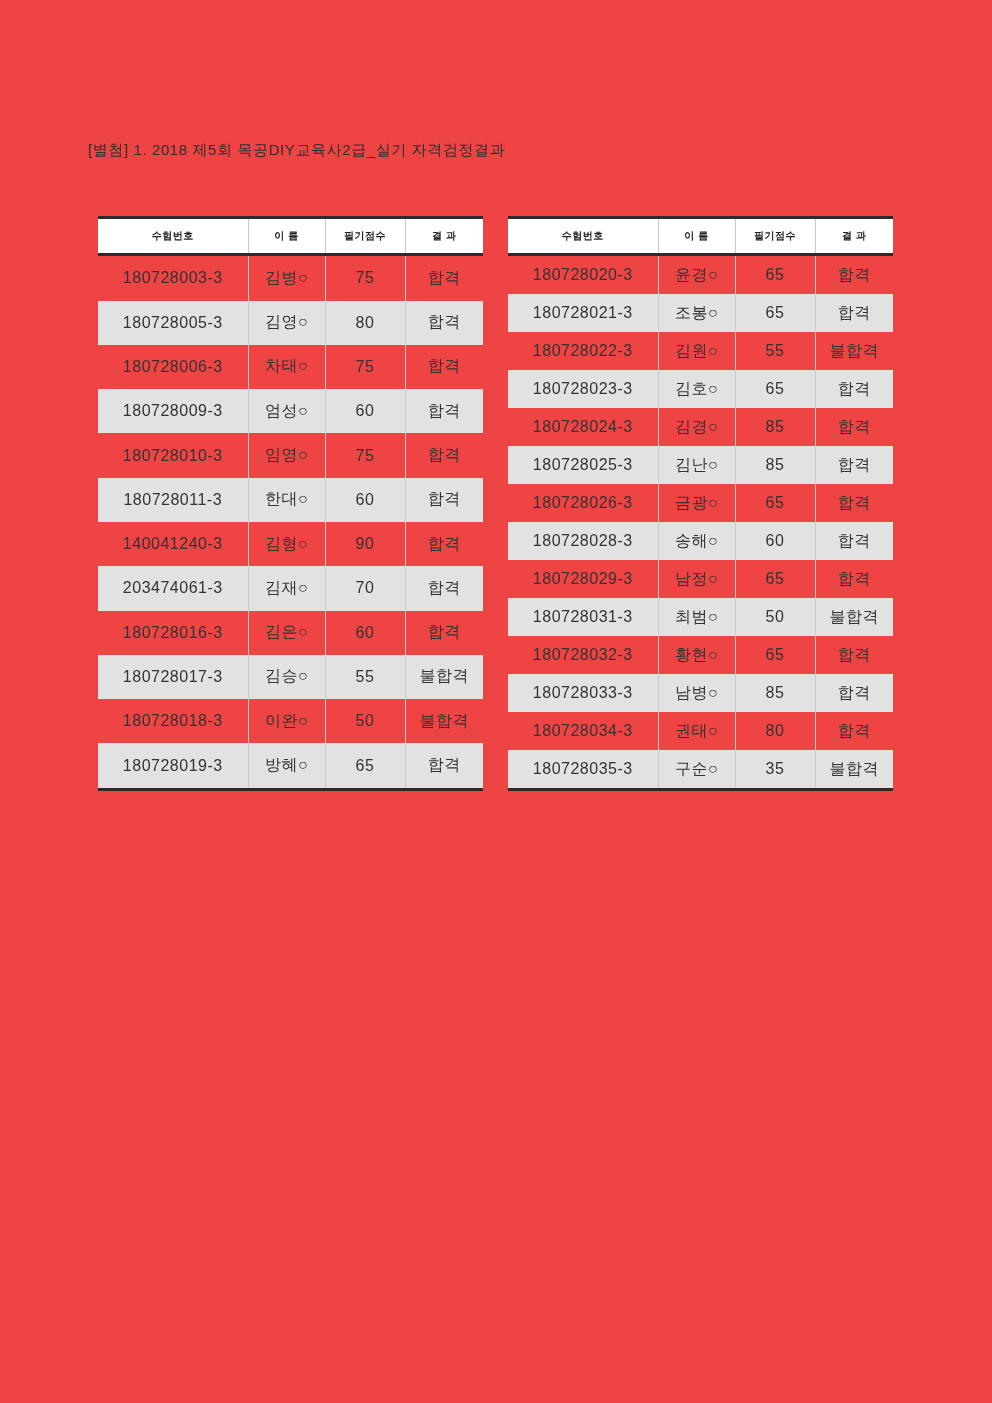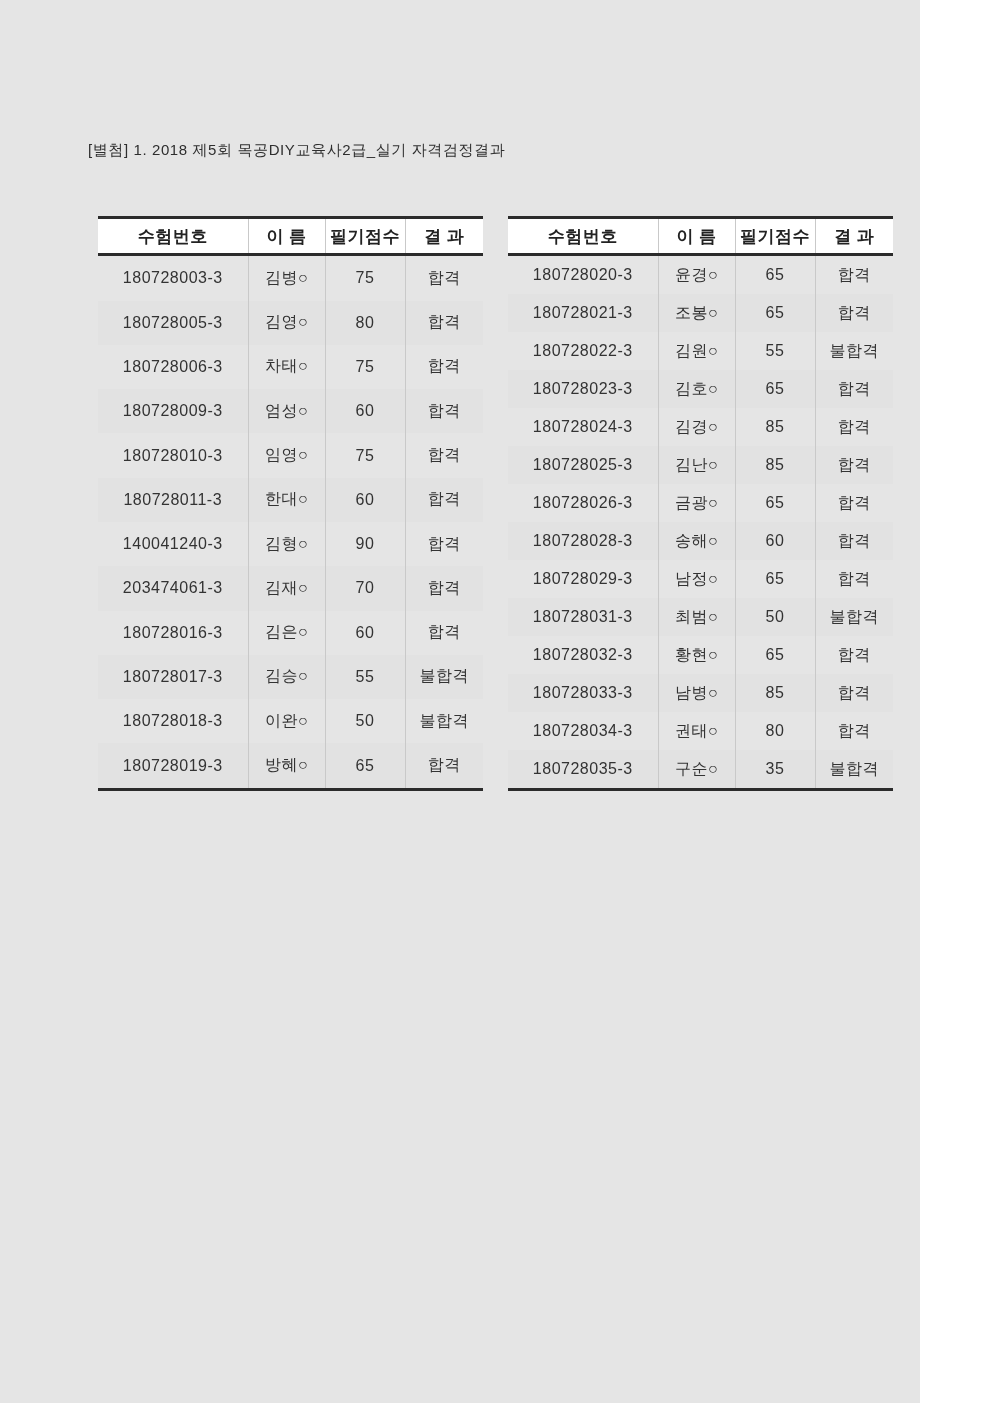--- a/index.html
+++ b/index.html
@@ -2,23 +2,23 @@
 <html><head>
 <meta charset="utf-8">
 <style>
   html, body {
     margin: 0;
     padding: 0;
     background: #ffffff;
   }
   .page {
     position: relative;
-    width: 920px;
+    width: 992px;
     height: 1403px;
-    background: #e5e5e5;
+    background: #ef4444;
     font-family: "Liberation Sans", "DejaVu Sans", sans-serif;
     overflow: hidden;
   }
   .doc-title {
     position: absolute;
     left: 88px;
     top: 141px;
     font-size: 15px;
     letter-spacing: 0.6px;
     color: #2e2e2e;
@@ -42,21 +42,21 @@
   table.results col.c-examno { width: 150px; }
   table.results col.c-name   { width: 77px; }
   table.results col.c-score  { width: 80px; }
   table.results col.c-result { width: 78px; }
 
   table.results thead tr {
     border-bottom: 3px solid #2b2b2b;
   }
   table.results th {
     font-weight: bold;
-    font-size: 17px;
+    font-size: 10px;
     height: 34px;
     vertical-align: middle;
     background: #ffffff;
     padding: 0;
     letter-spacing: 0.5px;
     color: #222222;
   }
   table.results td {
     font-size: 16px;
     height: 38px;

